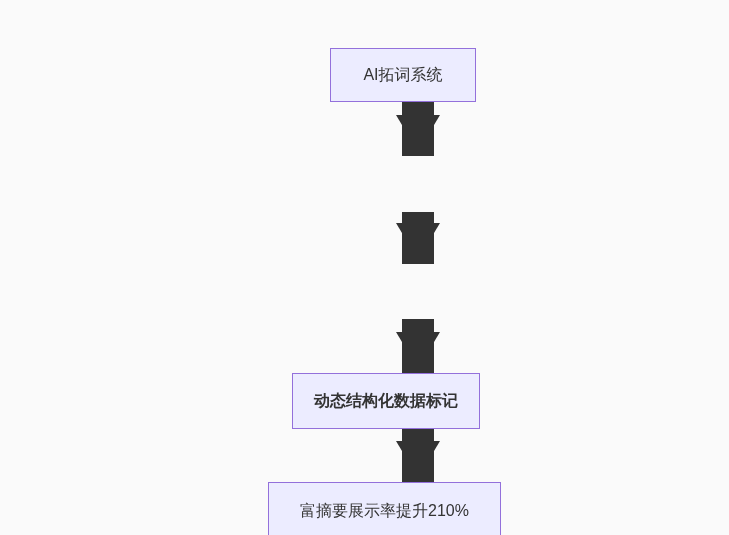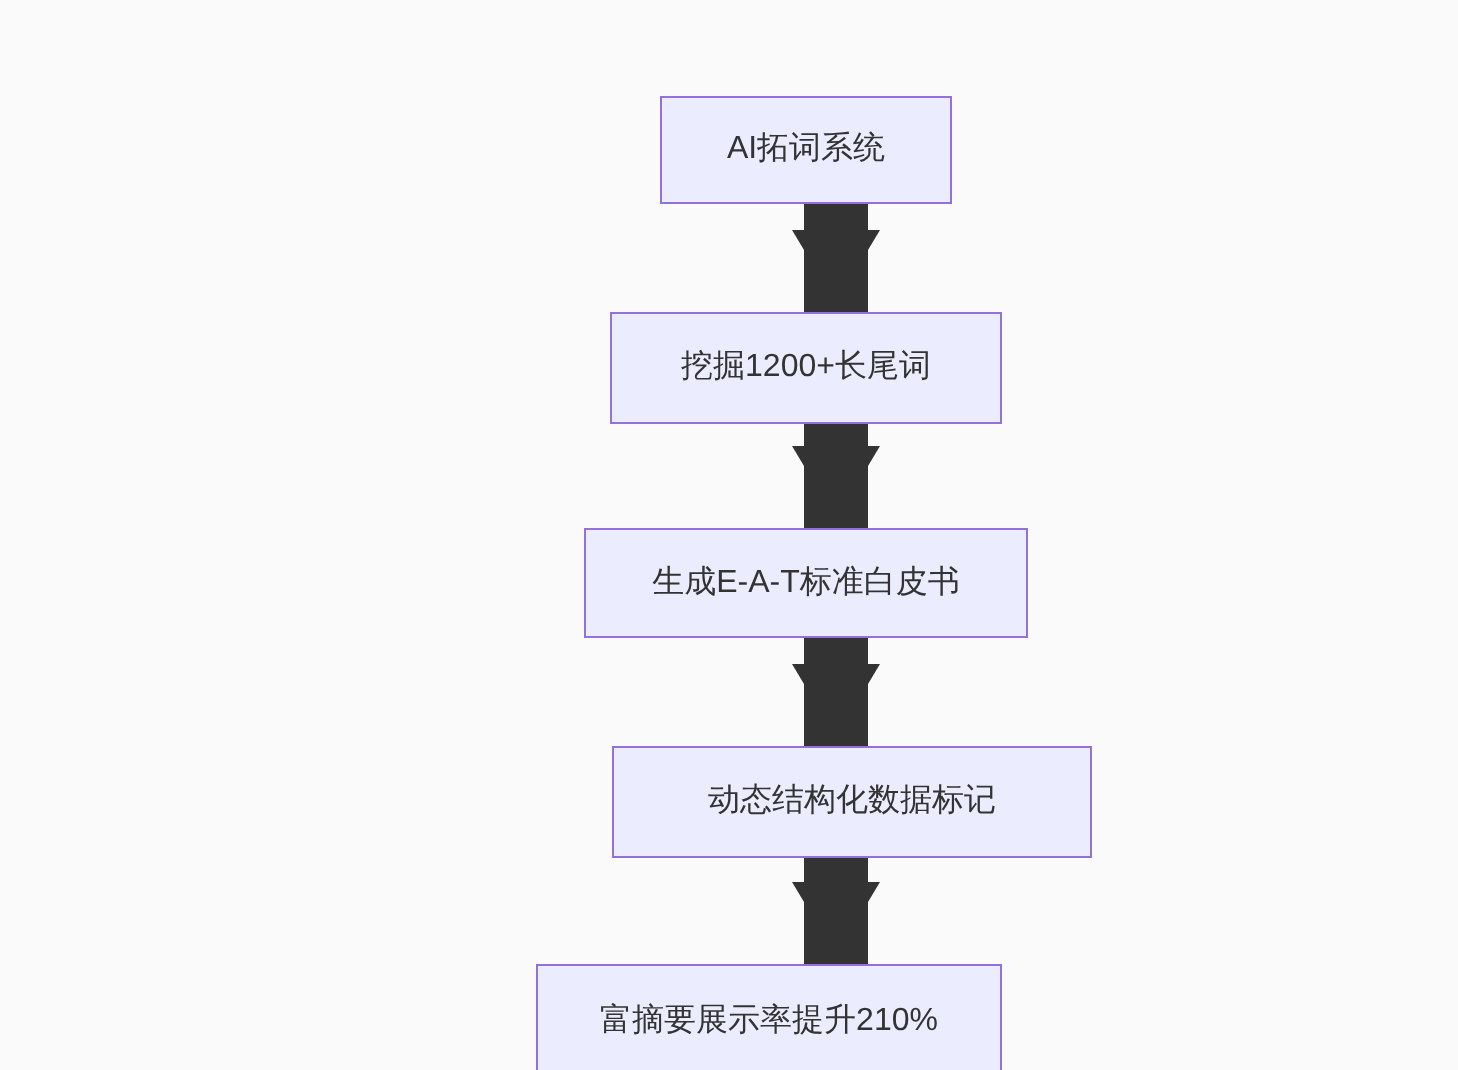--- a/index.html
+++ b/index.html
@@ -55,37 +55,31 @@
 <div class="canvas">
 
   <div class="node" style="left:298px; top:16px; width:146px; height:54px;">
     <span>AI拓词系统</span>
   </div>
 
   <div class="edge" style="left:370px; top:70px; height:54px;">
     <span class="arrowhead"></span>
   </div>
 
-  <div class="node" style="left:273px; top:124px; width:196px; height:56px;">
-    <span>挖掘1200+长尾词</span>
-  </div>
 
   <div class="edge" style="left:370px; top:180px; height:52px;">
     <span class="arrowhead"></span>
   </div>
 
-  <div class="node" style="left:260px; top:232px; width:222px; height:55px;">
-    <span>生成E-A-T标准白皮书</span>
-  </div>
 
   <div class="edge" style="left:370px; top:287px; height:54px;">
     <span class="arrowhead"></span>
   </div>
 
-  <div class="node" style="left:274px; top:341px; width:240px; height:56px;">
+  <div class="node" style="left:260px; top:341px; width:188px; height:56px;font-weight:bold;">
     <span>动态结构化数据标记</span>
   </div>
 
   <div class="edge" style="left:370px; top:397px; height:53px;">
     <span class="arrowhead"></span>
   </div>
 
   <div class="node" style="left:236px; top:450px; width:233px; height:57px;">
     <span>富摘要展示率提升210%</span>
   </div>

